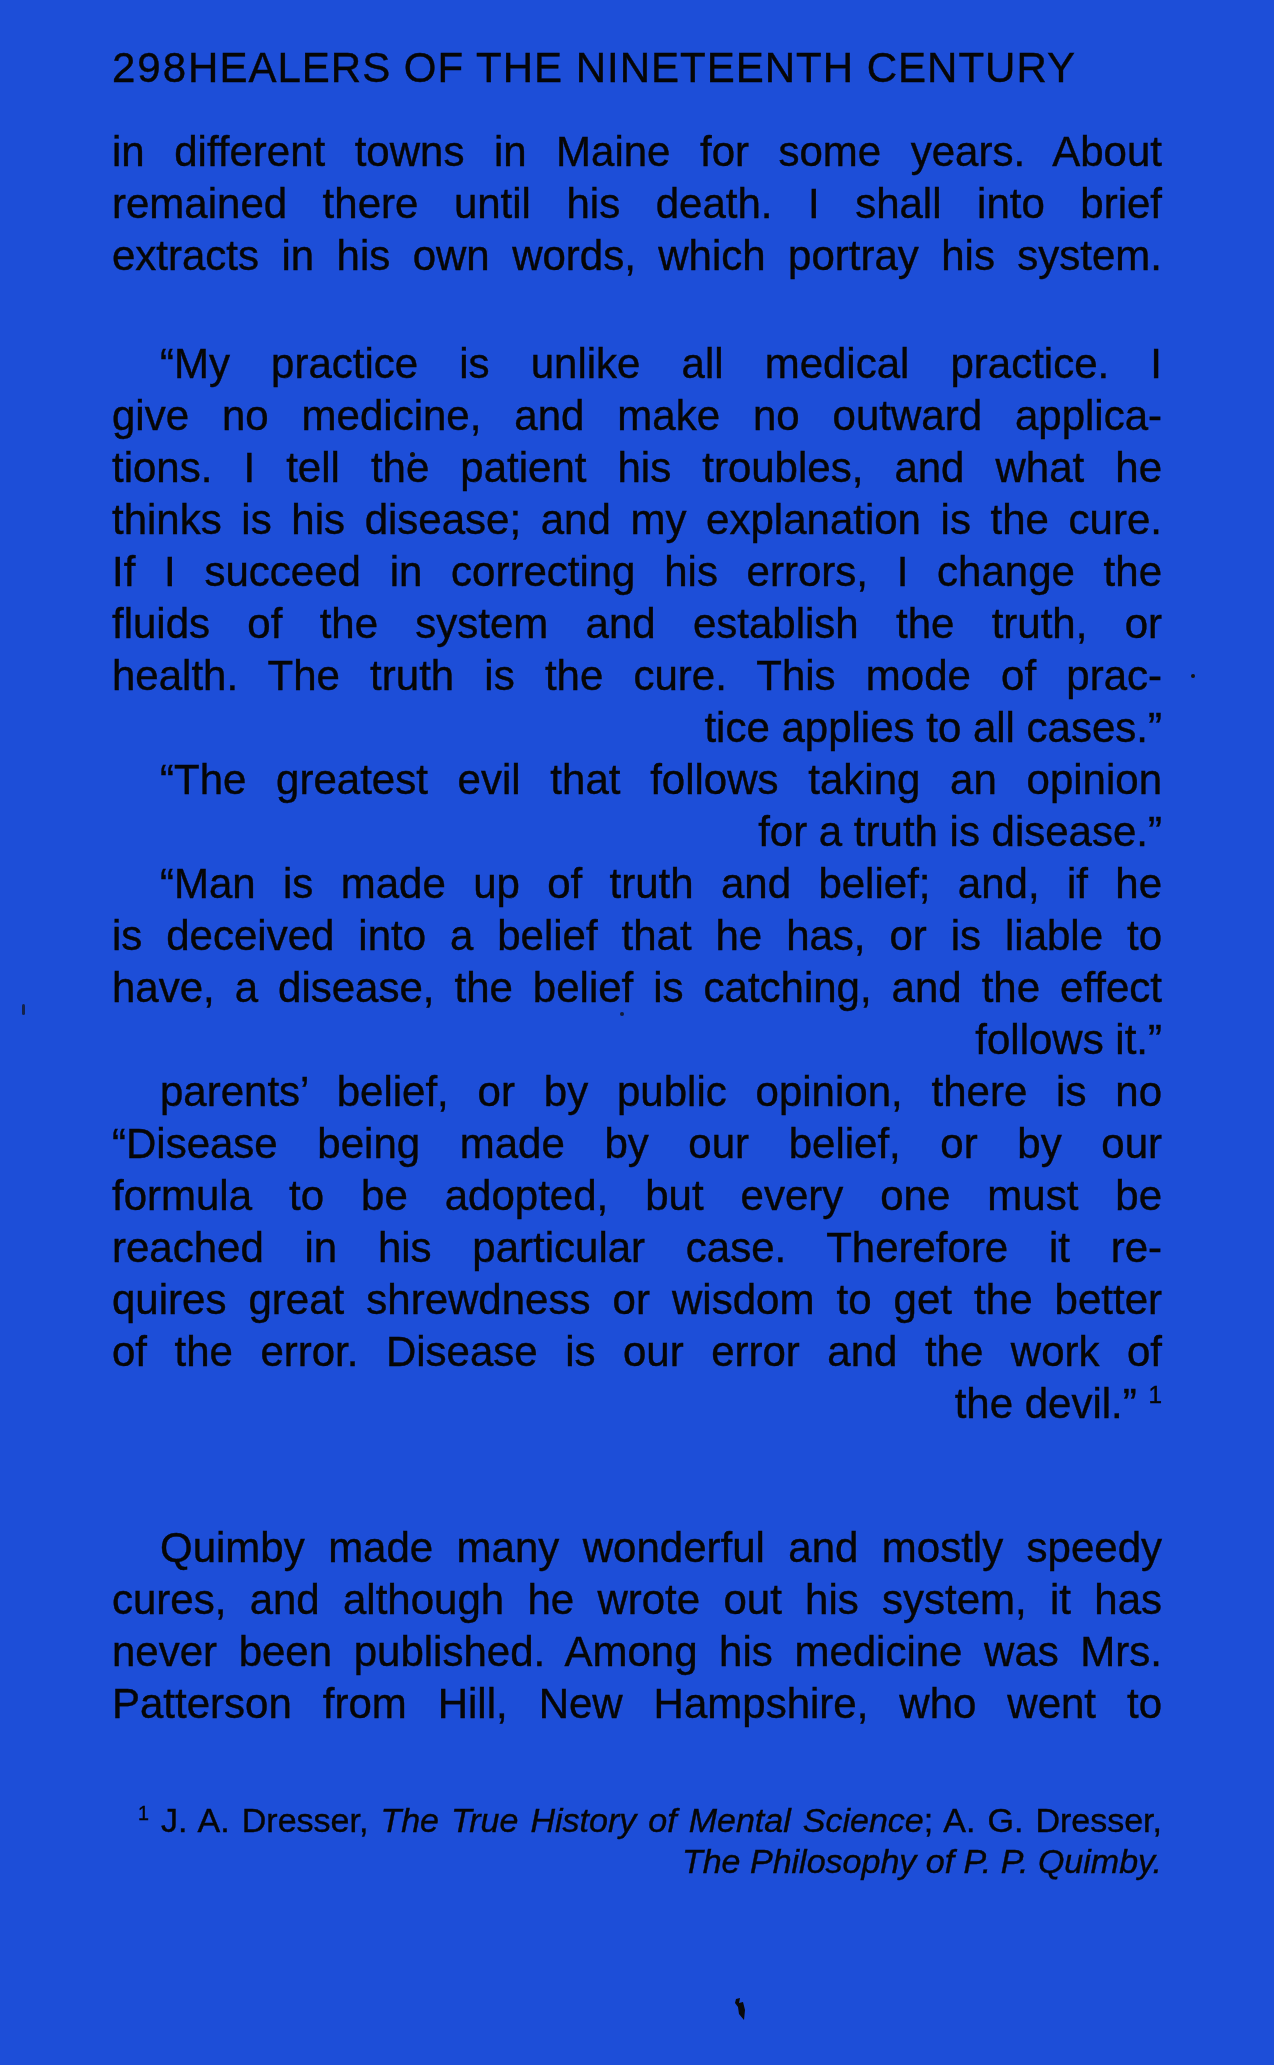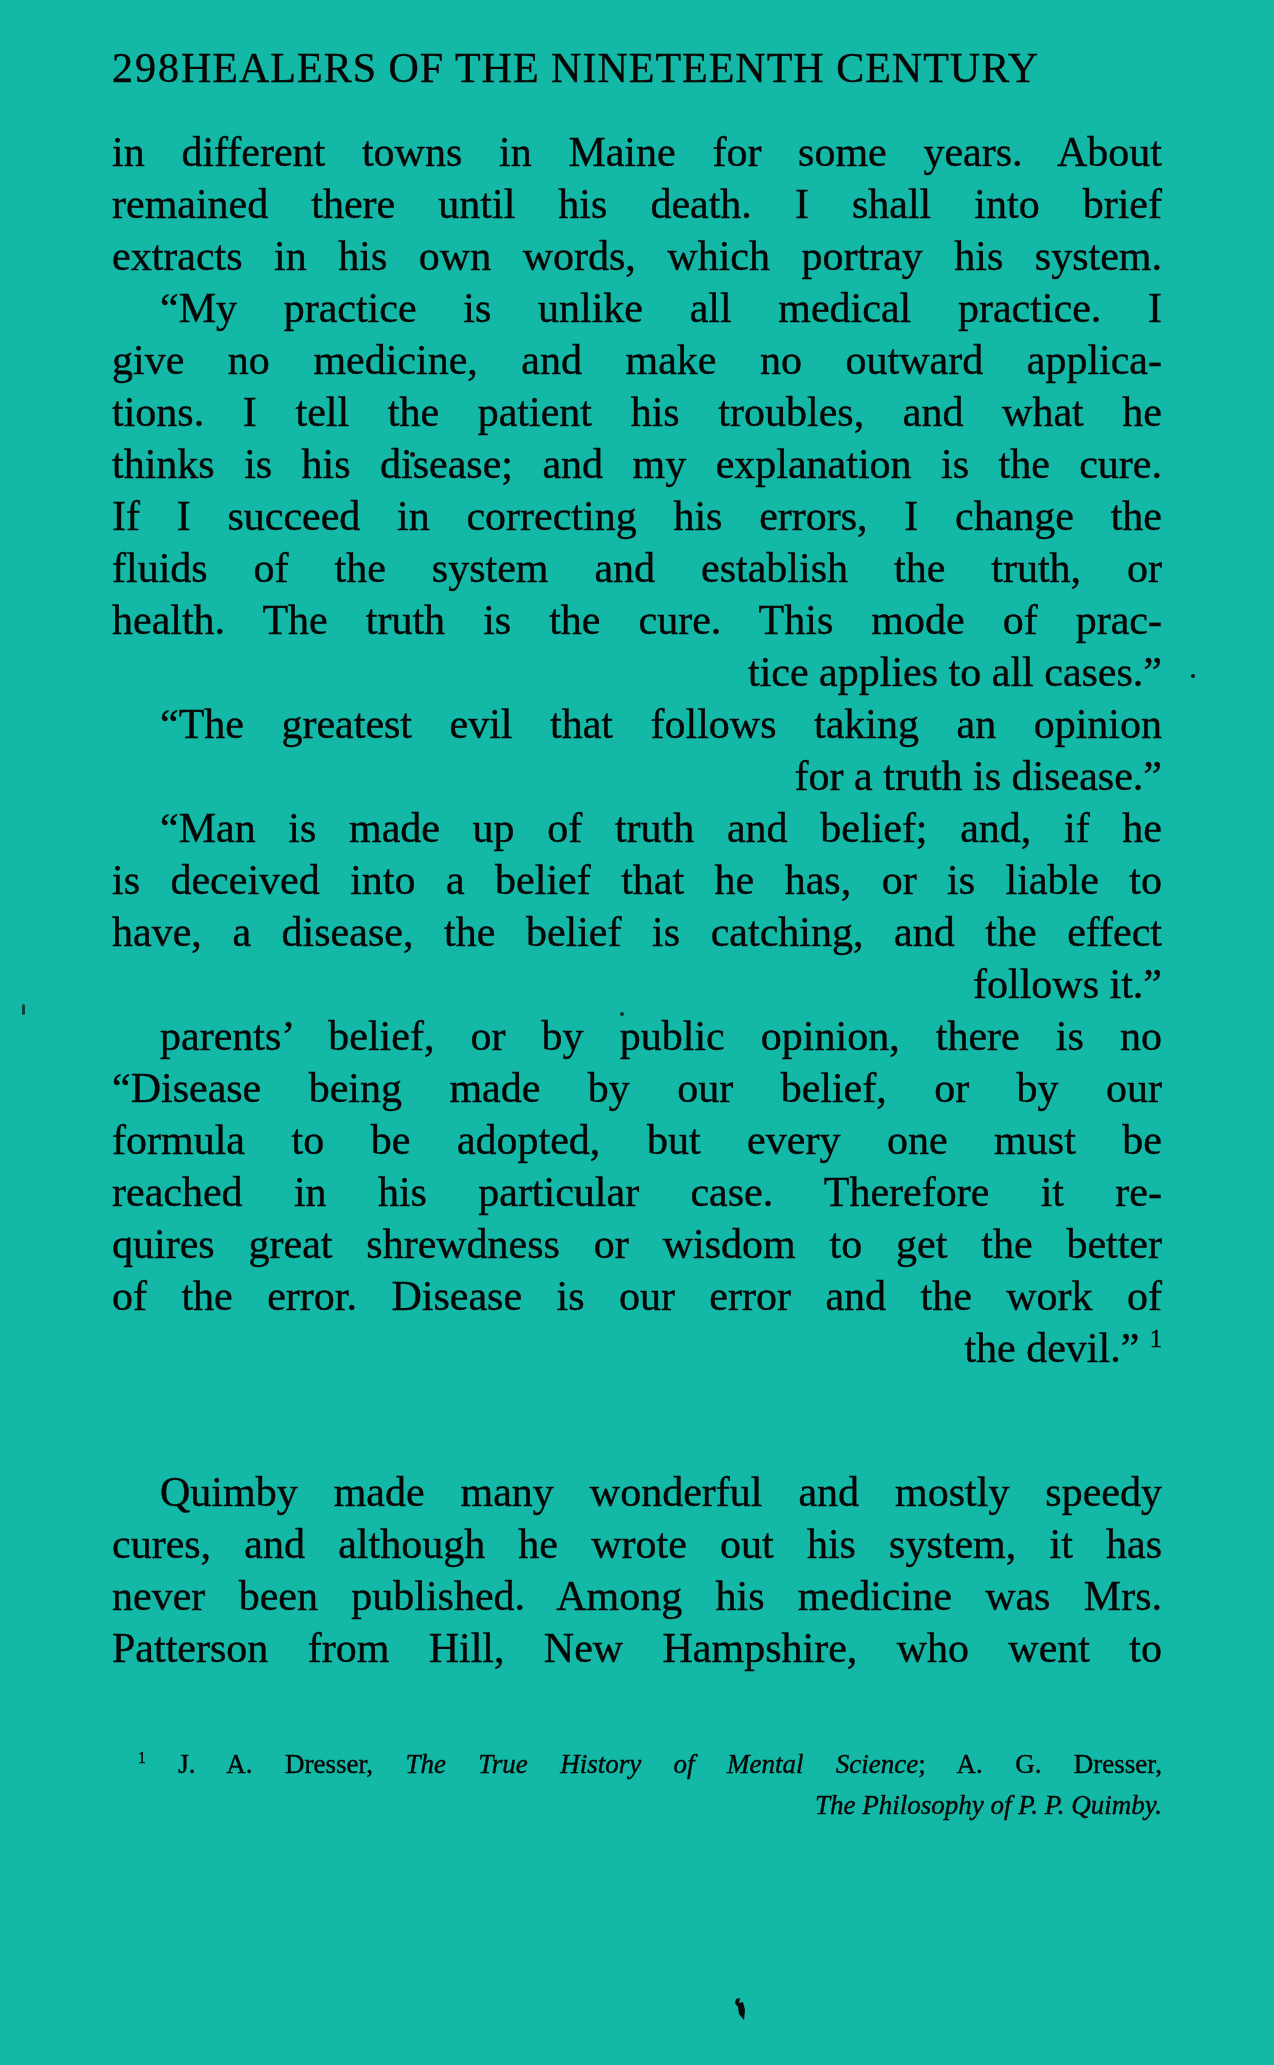--- a/index.html
+++ b/index.html
@@ -1,41 +1,41 @@
 <!DOCTYPE html>
 <html><head>
 <meta charset="utf-8">
 <style>
   html,body{margin:0;padding:0;background:#777;}
   .page{
     position:relative;
     width:1274px;height:2065px;
     margin:0 auto;
-    background:#14b8a6;
+    background:#1d4ed8;
     color:#060606;
-    font-family:Liberation Serif, serif;
+    font-family:Liberation Sans, sans-serif;
     overflow:hidden;
     -webkit-text-stroke:0.4px #060606;
   }
   .running-head{
     position:absolute;top:46px;left:112px;width:1050px;
     display:flex;align-items:baseline;
     font-size:42px;line-height:44px;white-space:nowrap;
   }
   .folio{letter-spacing:2px;}
   .head-title{flex:1;text-align:left;letter-spacing:1px;}
   .text-block{
     position:absolute;left:112px;top:126px;width:1050px;
     font-size:42px;line-height:52px;
   }
   .para{margin:0;}
   .line{text-align:right;}
   .line.just{text-align:justify;text-align-last:justify;}
   .para.indent .line:first-child{text-indent:48px;}
-  .footnote{font-size:27px;line-height:41px;}
+  .footnote{font-size:34px;line-height:41px;}
   .footnote .line:first-child{text-indent:26px;}
   .sup{font-size:58%;vertical-align:super;line-height:0;}
   i{font-style:italic;}
   .ink-mark{position:absolute;}
   .speck{position:absolute;background:#111;border-radius:50%;}
 </style>
 </head>
 <body>
 
 <div class="page">
@@ -44,21 +44,21 @@
     <span class="folio">298</span>
     <span class="head-title">HEALERS OF THE NINETEENTH CENTURY</span>
   </div>
 
   <div class="text-block">
       <div class="para">
         <div class="line just"><span>in different towns in Maine for some years.  About</span></div>
         <div class="line just"><span>remained there until his death.  I shall into brief</span></div>
         <div class="line just"><span>extracts in his own words, which portray his system.</span></div>
       </div>
-      <div class="para indent" style="">
+      <div class="para indent" style="margin-top: 56px;">
         <div class="line just"><span>“My practice is unlike all medical practice.  I</span></div>
         <div class="line just"><span>give no medicine, and make no outward applica-</span></div>
         <div class="line just"><span>tions.  I tell the patient his troubles, and what he</span></div>
         <div class="line just"><span>thinks is his disease; and my explanation is the cure.</span></div>
         <div class="line just"><span>If I succeed in correcting his errors, I change the</span></div>
         <div class="line just"><span>fluids of the system and establish the truth, or</span></div>
         <div class="line just"><span>health.  The truth is the cure.  This mode of prac-</span></div>
         <div class="line"><span>tice applies to all cases.”</span></div>
       </div>
       <div class="para indent">

